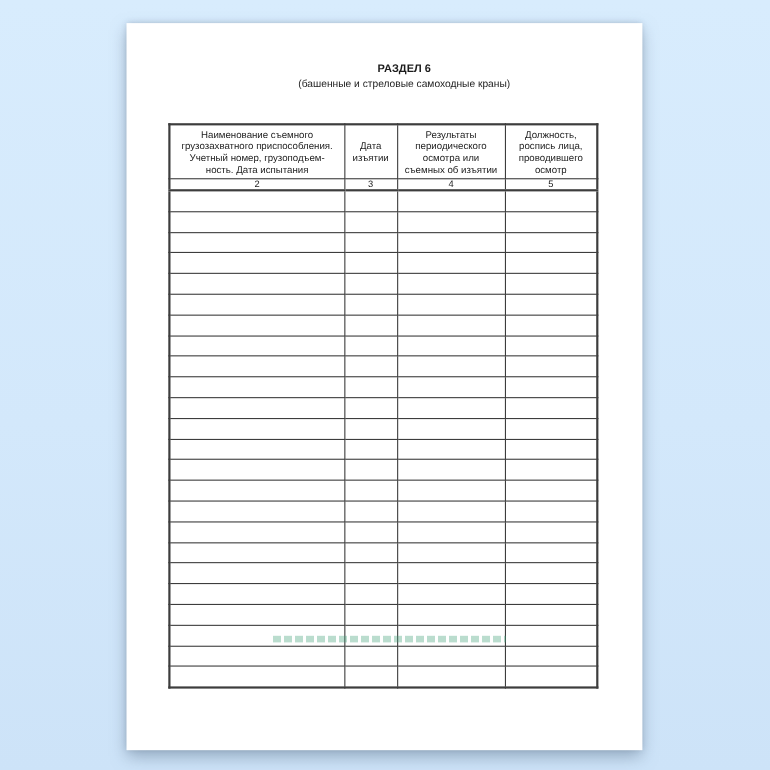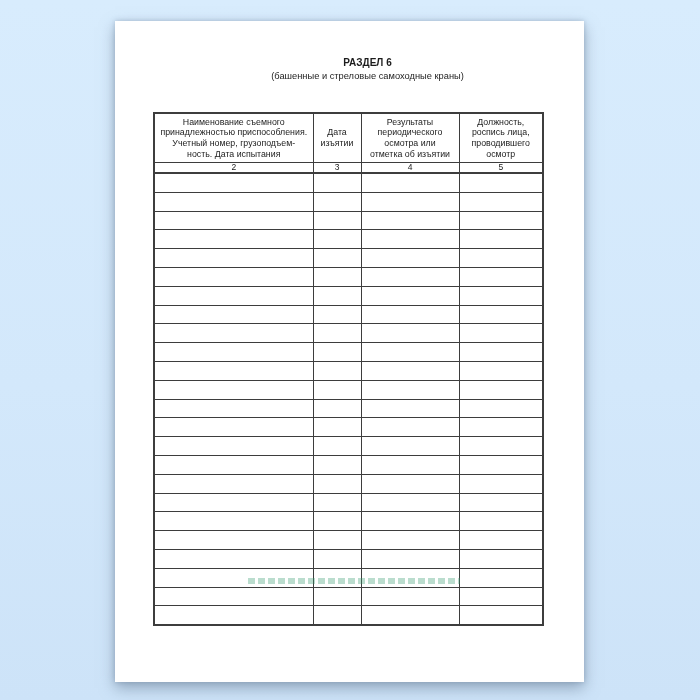--- a/index.html
+++ b/index.html
@@ -106,29 +106,29 @@
   <table class="form-table">
     <colgroup>
       <col style="width: 159px">
       <col style="width: 48px">
       <col style="width: 98px">
       <col style="width: 84px">
     </colgroup>
     <thead>
       <tr>
         <th class="col-header">Наименование съемного
-принадлежностью приспособления.
+грузозахватного приспособления.
 Учетный номер, грузоподъем-
 ность. Дата испытания</th>
         <th class="col-header">Дата
 изъятии</th>
         <th class="col-header">Результаты
 периодического
 осмотра или
-отметка об изъятии</th>
+съемных об изъятии</th>
         <th class="col-header">Должность,
 роспись лица,
 проводившего
 осмотр</th>
       </tr>
       <tr class="numbering-row">
         <td>2</td>
         <td>3</td>
         <td>4</td>
         <td>5</td>

